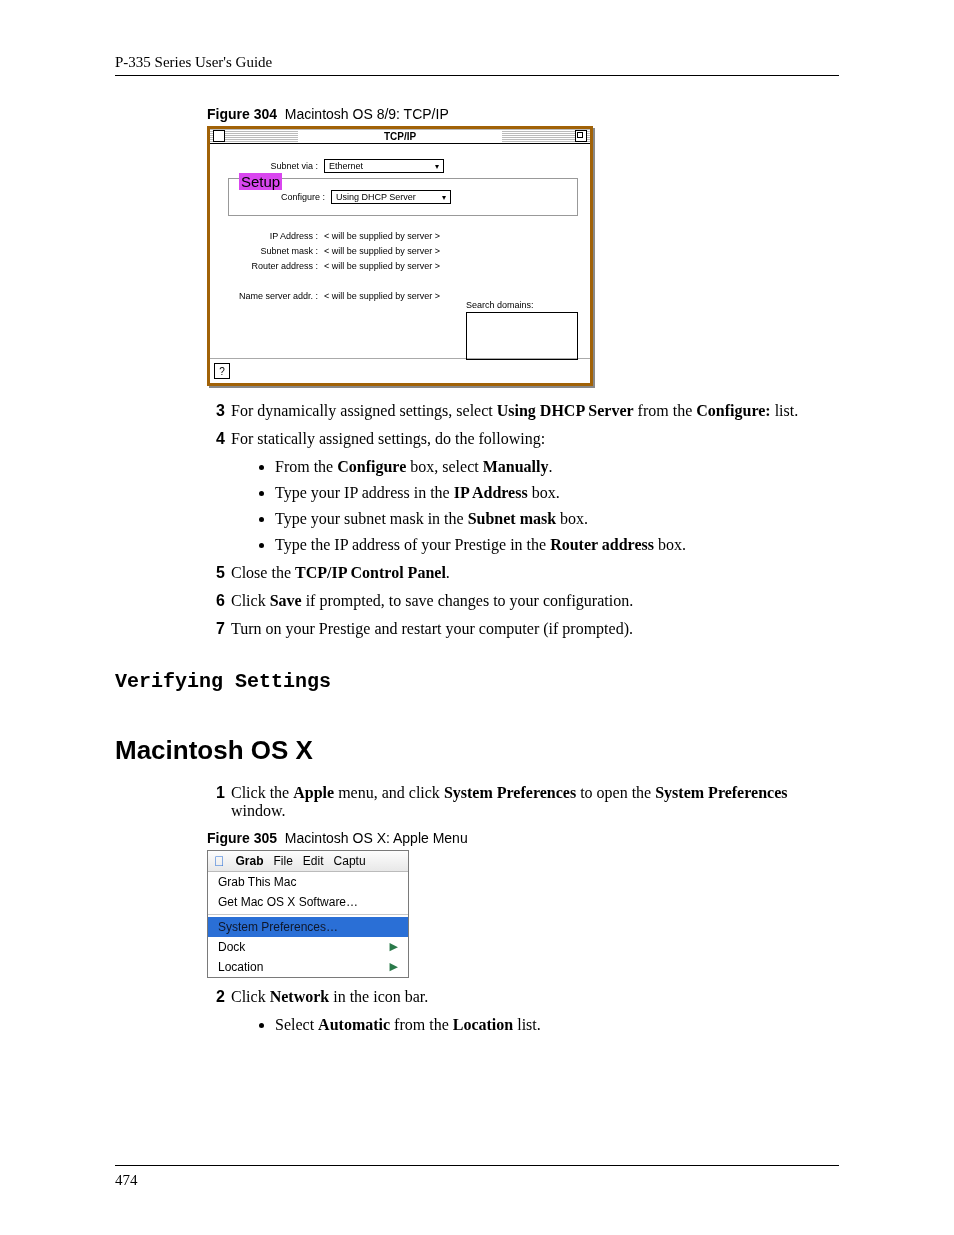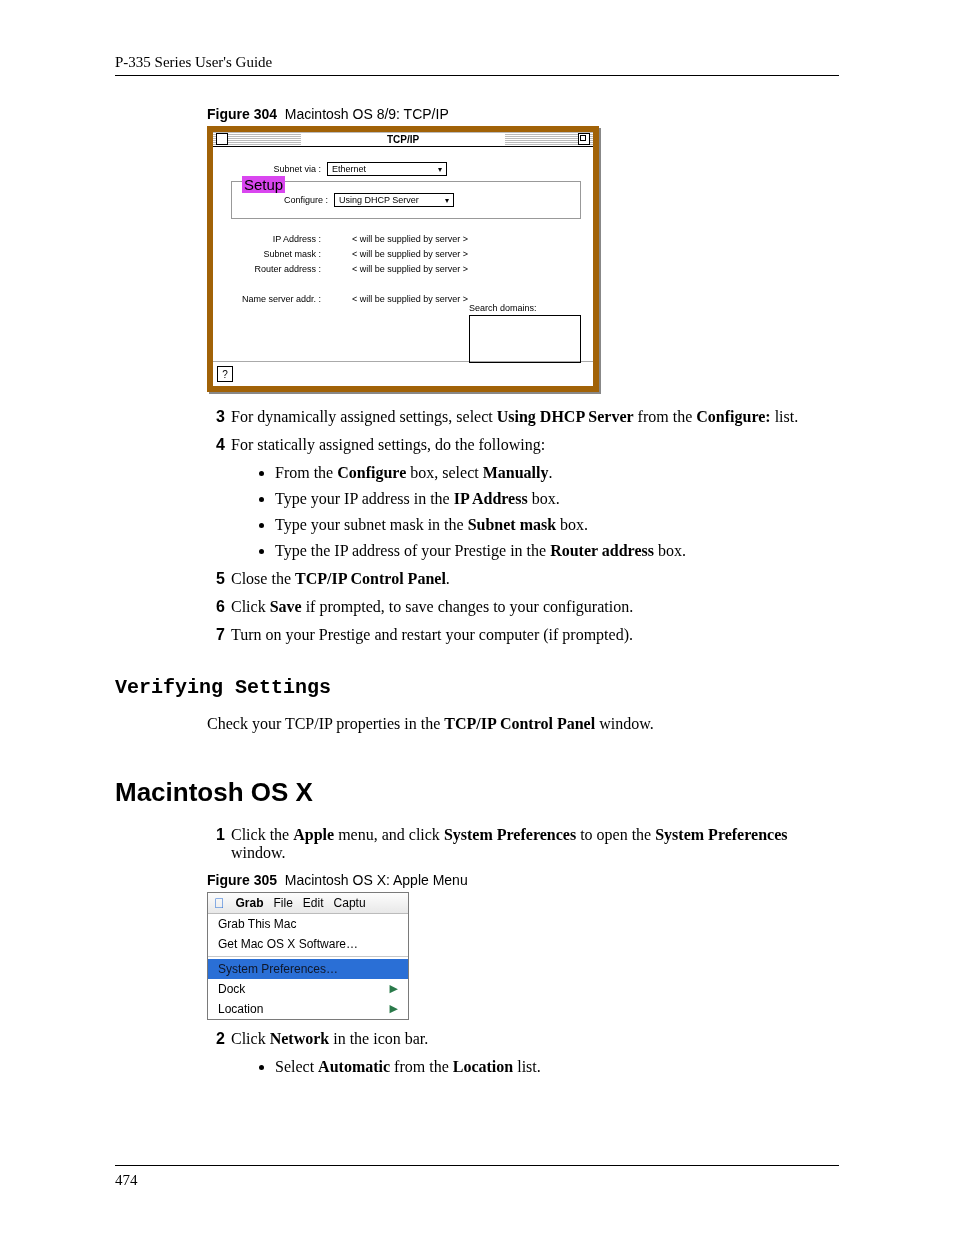--- a/index.html
+++ b/index.html
@@ -31,21 +31,21 @@
     font-size: 14px;
     margin-left: 92px;
     margin-bottom: 4px;
   }
   .figure-caption b { font-weight: bold; }
 
   
   .mac-window {
     width: 380px;
     margin-left: 92px;
-    border: 6px solid #a16207;
+    border: 3px solid #a16207;
     box-shadow: 2px 2px 0 #888;
     font-family: "Helvetica", "Arial", sans-serif;
     font-size: 9px;
     color: #000;
     background: #fff;
   }
   .mac-titlebar {
     display: flex;
     align-items: center;
     height: 14px;
@@ -92,21 +92,21 @@
     padding: 6px 0 6px 0;
     position: relative;
   }
   .setup-title {
     position: absolute; top: -6px; left: 10px;
     font-size: 15px; background: #d946ef; padding: 0 2px;
   }
   .textfield {
     border: 1px solid #000; height: 12px; width: 120px; background:#fff;
   }
-  .supplied { font-size: 9px; margin-left: 25px; }
+  .supplied { font-size: 9px; }
   .search-area {
     position: absolute; right: 12px; top: 156px;
     font-size: 9px;
   }
   .search-box {
     border: 1px solid #000; width: 110px; height: 46px; margin-top: 2px;
   }
   .mac-footer {
     border-top: 1px solid #aaa;
     padding: 4px;
@@ -263,23 +263,20 @@
       <div class="step-num">6</div>
       <div class="step-text"><span>Click </span><b>Save</b><span> if prompted, to save changes to your configuration.</span></div>
     </div>
     <div class="step-row">
       <div class="step-num">7</div>
       <div class="step-text">Turn on your Prestige and restart your computer (if prompted).</div>
     </div>
   </div>
 
   <h2 class="sans">Verifying Settings</h2>
-  <div class="body-p">
-    <span>Check your TCP/IP properties in the </span><b>TCP/IP Control Panel</b><span> window.</span>
-  </div>
 
   <h1 class="sans">Macintosh OS X</h1>
   <div class="steps" style="margin-top:0">
     <div class="step-row">
       <div class="step-num">1</div>
       <div class="step-text">
         <span>Click the </span><b>Apple</b><span> menu, and click </span><b>System Preferences</b><span> to open the </span><b>System Preferences</b><span> window.</span>
       </div>
     </div>
   </div>

